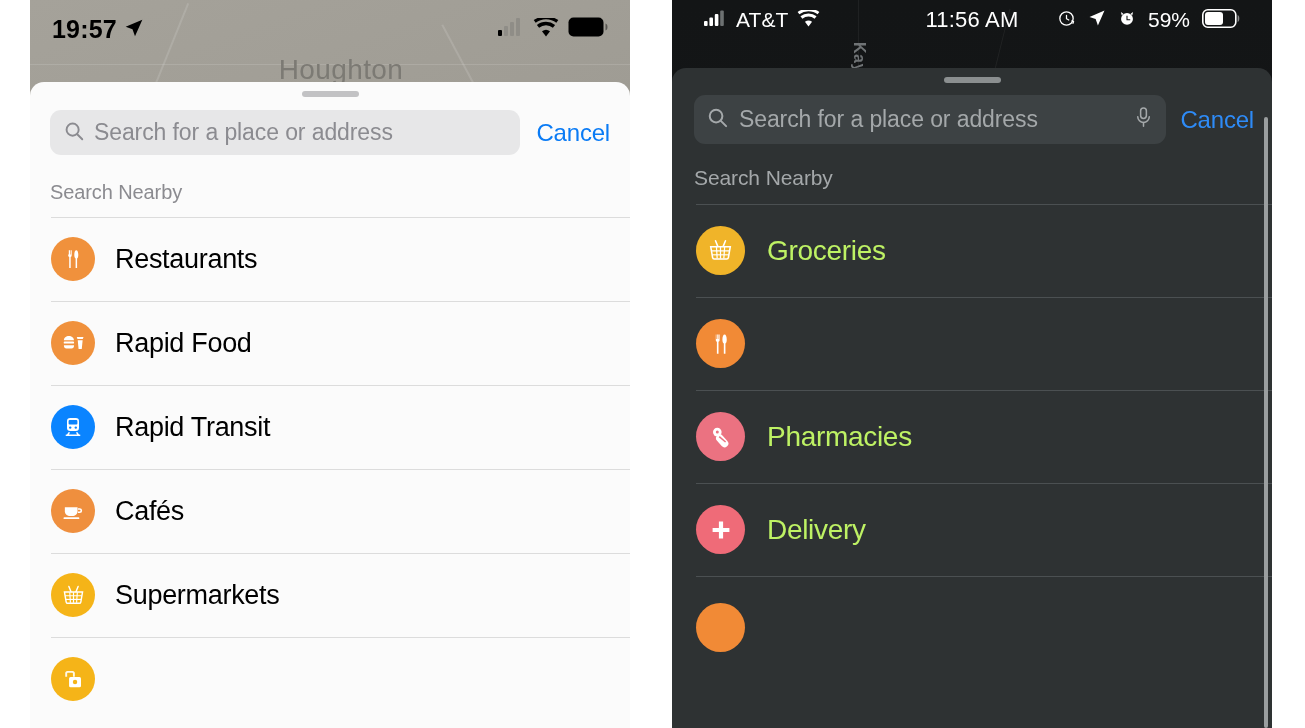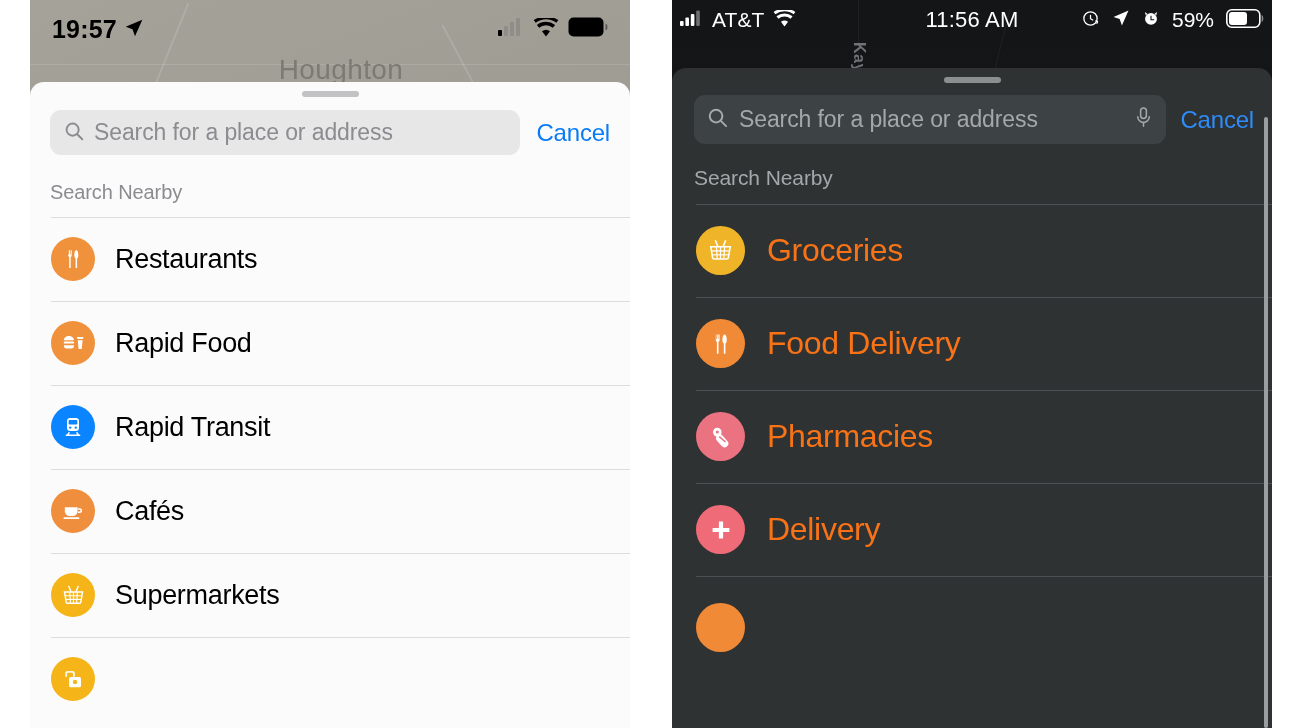--- a/index.html
+++ b/index.html
@@ -179,21 +179,21 @@
     writing-mode: vertical-rl;
     letter-spacing: 0.5px;
     font-weight: 600;
   }
   #phone-dark .statusbar {
     position: absolute;
     left: 0; right: 0; top: 0;
     height: 40px;
     display: flex;
     align-items: center;
-    padding: 0 8px;
+    padding: 0 32px;
     box-sizing: border-box;
     color: #fff;
     z-index: 4;
   }
   #phone-dark .sb-left,
   #phone-dark .sb-right {
     display: flex;
     align-items: center;
     gap: 8px;
     flex: 1;
@@ -280,22 +280,22 @@
   #phone-dark .row::before {
     content: "";
     position: absolute;
     left: 24px;
     right: 0;
     top: 0;
     height: 1px;
     background: #4b5052;
   }
   #phone-dark .row .label {
-    font-size: 32px;
-    color: #f97316;
+    font-size: 28px;
+    color: #bef264;
     letter-spacing: -0.3px;
   }
   #phone-dark .scrollbar {
     position: absolute;
     right: 4px;
     top: 117px;
     bottom: 0;
     width: 4px;
     border-radius: 2px;
     background: #9a9e9f;
@@ -562,21 +562,20 @@
         <div class="label">Groceries</div>
       </div>
 
       <div class="row">
         <div class="bubble" style="background:#f18a36">
           <svg width="26" height="26" viewBox="0 0 24 24" fill="#fff">
             <path d="M7.2 3.2v5.3c0 .7.4 1.2 1 1.4V21h1.5V9.9c.6-.2 1-.7 1-1.4V3.2H9.6v4.2h-.6V3.2H8v4.2h-.6V3.2z"></path>
             <path d="M15.3 3.2c-1.2 0-2 1.9-2 4.6 0 2 .5 3.3 1.3 3.8V21h1.5V11.6c.8-.5 1.2-1.8 1.2-3.8 0-2.7-.8-4.6-2-4.6z"></path>
           </svg>
         </div>
-        <div class="label">Food Delivery</div>
       </div>
 
       <div class="row">
         <div class="bubble" style="background:#eb7281">
           <svg width="26" height="26" viewBox="0 0 26 26" fill="#fff">
             <rect x="10.4" y="9.6" width="7.6" height="14.6" rx="3.8" transform="rotate(-42 14.2 16.9)"></rect>
             <path d="M11.2 12.6 17.6 18" stroke="#eb7281" stroke-width="1.5"></path>
             <circle cx="9.3" cy="8.1" r="4.3"></circle>
             <circle cx="9.3" cy="8.1" r="1.5" fill="#eb7281"></circle>
           </svg>

